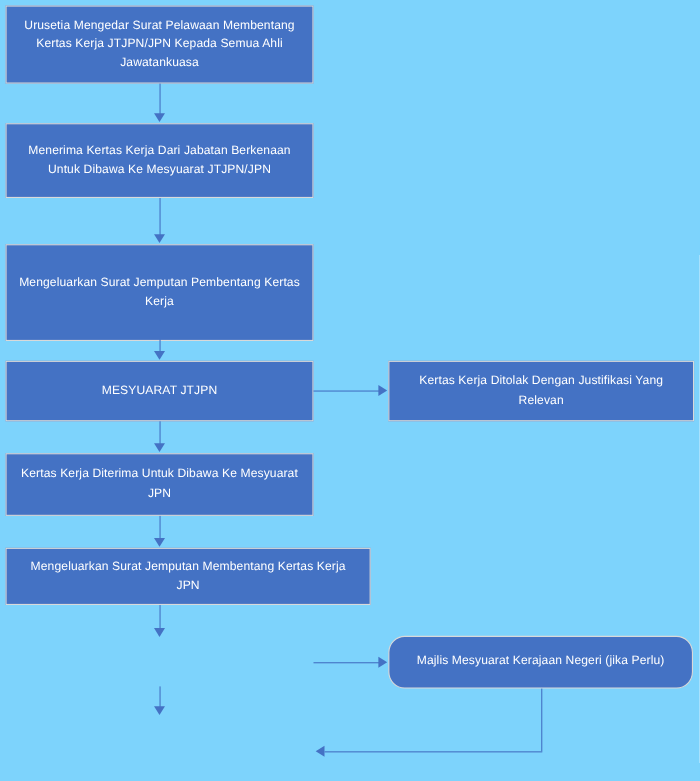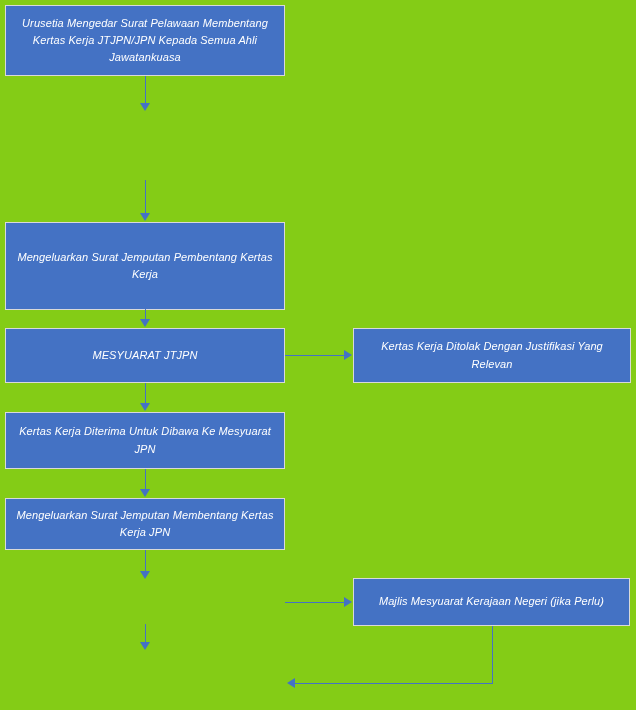--- a/index.html
+++ b/index.html
@@ -10,22 +10,21 @@
   body {
     width: 636px;
     height: 710px;
     font-family: "Liberation Sans", sans-serif;
     overflow: hidden;
   }
   #flow-canvas {
     position: relative;
     width: 636px;
     height: 710px;
-    background: #84cc16;
-    font-style: italic;
+    background: #7dd3fc;
   }
   .node {
     position: absolute;
     box-sizing: border-box;
     background: #4472C4;
     border: 1px solid #D9D9D9;
     color: #FFFFFF;
     display: flex;
     align-items: center;
     justify-content: center;
@@ -79,43 +78,46 @@
 </style>
 </head>
 <body>
 
 <div id="flow-canvas">
 
   <div class="node" style="left:5px; top:5px; width:280px; height:71px;">
     <span class="node-label">Urusetia Mengedar Surat Pelawaan Membentang Kertas Kerja JTJPN/JPN Kepada Semua Ahli Jawatankuasa</span>
   </div>
 
+  <div class="node" style="left:5px; top:112px; width:280px; height:68px;">
+    <span class="node-label">Menerima Kertas Kerja Dari Jabatan Berkenaan Untuk Dibawa Ke Mesyuarat JTJPN/JPN</span>
+  </div>
 
   <div class="node" style="left:5px; top:222px; width:280px; height:88px;">
     <span class="node-label">Mengeluarkan Surat Jemputan Pembentang Kertas Kerja</span>
   </div>
 
   <div class="node" style="left:353px; top:328px; width:278px; height:55px;">
     <span class="node-label">Kertas Kerja Ditolak Dengan Justifikasi Yang Relevan</span>
   </div>
 
   <div class="node" style="left:5px; top:328px; width:280px; height:55px;">
     <span class="node-label">MESYUARAT JTJPN</span>
   </div>
 
   <div class="node" style="left:5px; top:412px; width:280px; height:57px;">
     <span class="node-label">Kertas Kerja Diterima Untuk Dibawa Ke Mesyuarat JPN</span>
   </div>
 
-  <div class="node" style="left:5px; top:498px; width:280px; height:52px;">
+  <div class="node" style="left:5px; top:498px; width:332px; height:52px;">
     <span class="node-label">Mengeluarkan Surat Jemputan Membentang Kertas Kerja JPN</span>
   </div>
 
 
-  <div class="node" style="left:353px; top:578px; width:277px; height:48px;">
+  <div class="node" style="left:353px; top:578px; width:277px; height:48px;border-radius:15px;">
     <span class="node-label">Majlis Mesyuarat Kerajaan Negeri (jika Perlu)</span>
   </div>
 
 
   <div class="conn conn-v" style="left:145px; top:76px; height:28px;"></div>
   <div class="arrow-down" style="left:140px; top:103px;"></div>
 
   <div class="conn conn-v" style="left:145px; top:180px; height:34px;"></div>
   <div class="arrow-down" style="left:140px; top:213px;"></div>
 

